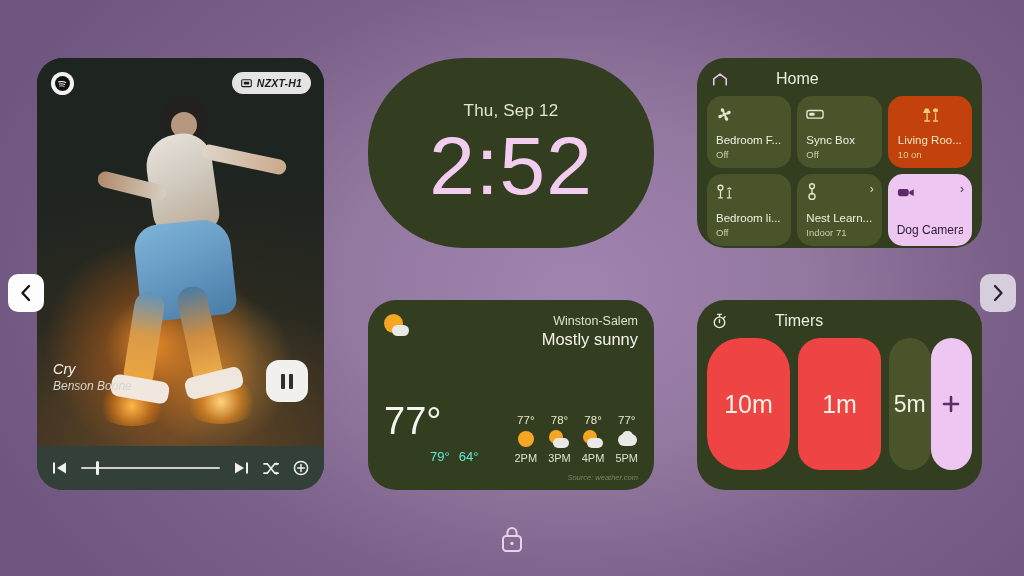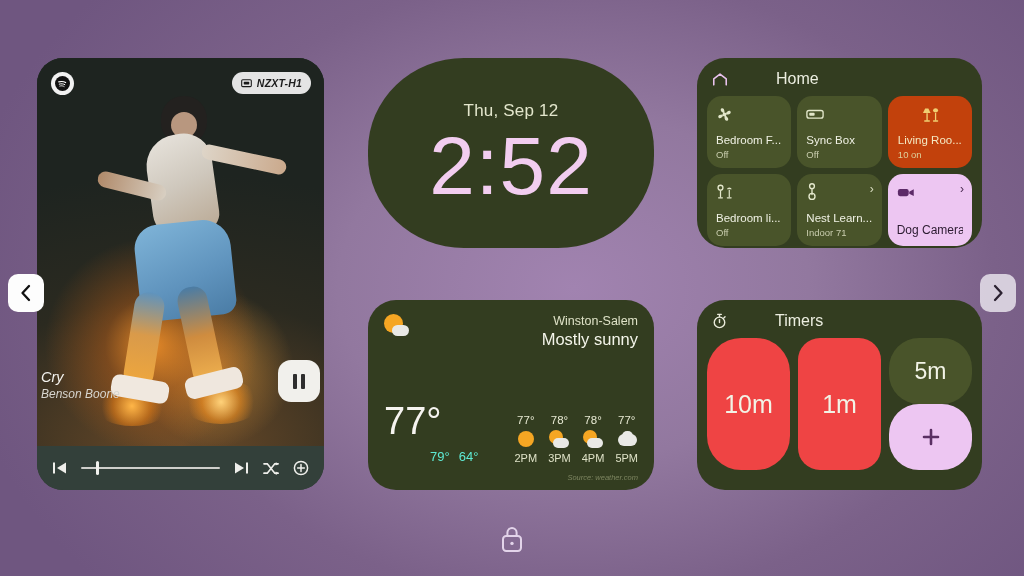--- a/index.html
+++ b/index.html
@@ -94,21 +94,21 @@
   .cast-chip {
     position: absolute; right: 13px; top: 14px;
     height: 22px; padding: 0 9px;
     border-radius: 12px; background: rgba(245,245,245,.92);
     display: flex; align-items: center; gap: 5px;
     font-size: 10.5px; font-weight: 700; color: #1b1b1b; letter-spacing: .2px;
   }
 
   .track-row {
     position: absolute; left: 0; right: 0; bottom: 44px;
-    padding: 0 4px; display: flex; align-items: flex-end; justify-content: space-between;
+    padding: 0 16px; display: flex; align-items: flex-start; justify-content: space-between;
   }
   .track-title { font-size: 14.5px; color: #f4f3ef; line-height: 1.25; }
   .track-artist { font-size: 12px; color: #d7d5cf; line-height: 1.35; }
   .play-btn {
     width: 42px; height: 42px; border-radius: 13px;
     background: #f1f0ec; border: none;
     display: flex; align-items: center; justify-content: center;
     cursor: pointer;
   }
   .pause-bars { display: flex; gap: 4px; }
@@ -196,21 +196,21 @@
     width: 285px; height: 190px;
     padding: 10px 10px 10px;
   }
   .timer-row { display: flex; gap: 8px; height: 132px; }
   .timer-pill {
     flex: 1 1 0; background: #ef4444; border-radius: 34px;
     display: flex; align-items: center; justify-content: center;
     font-size: 25px; color: #f2f3e6; cursor: pointer;
   }
   .timer-pill.square { border-radius: 22px; }
-  .timer-col { flex: 1 1 0; display: flex; flex-direction: column; }
+  .timer-col { flex: 1 1 0; display: flex; flex-direction: row; }
   .timer-small {
     flex: 1 1 0; background: #49542a; border-radius: 30px;
     display: flex; align-items: center; justify-content: center;
     font-size: 23px; color: #f2f3e6; cursor: pointer;
   }
   .timer-add {
     flex: 1 1 0; background: #edc6f2; border-radius: 30px;
     display: flex; align-items: center; justify-content: center;
     cursor: pointer;
   }

